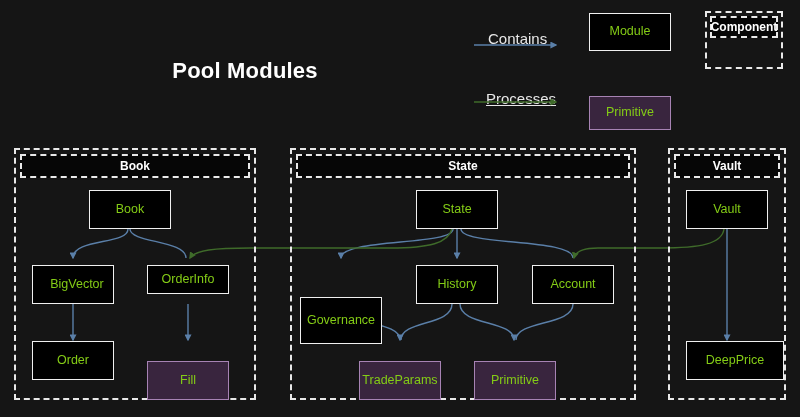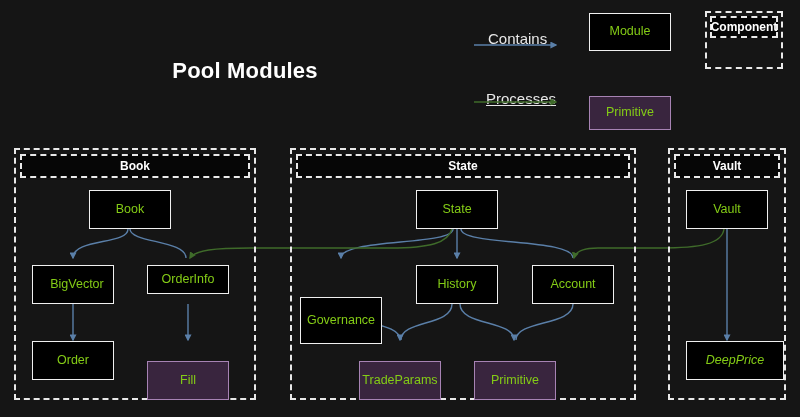--- a/index.html
+++ b/index.html
@@ -210,15 +210,15 @@
   <div class="node primitive" style="left:147px; top:341px; width:82px; height:39px;">Fill</div>
 
   <div class="node module" style="left:416px; top:190px; width:82px; height:39px;">State</div>
   <div class="node module" style="left:300px; top:265px; width:82px; height:47px;margin-top:32px;">Governance</div>
   <div class="node module" style="left:416px; top:265px; width:82px; height:39px;">History</div>
   <div class="node primitive" style="left:359px; top:341px; width:82px; height:39px;">TradeParams</div>
   <div class="node module" style="left:532px; top:265px; width:82px; height:39px;">Account</div>
   <div class="node primitive" style="left:474px; top:341px; width:82px; height:39px;">Primitive</div>
 
   <div class="node module" style="left:686px; top:190px; width:82px; height:39px;">Vault</div>
-  <div class="node module" style="left:686px; top:341px; width:98px; height:39px;font-style:italic;">DeepPrice</div>
+  <div class="node module" style="left:686px; top:341px; width:98px; height:39px;">DeepPrice</div>
 
 </div>
 
 </body></html>

